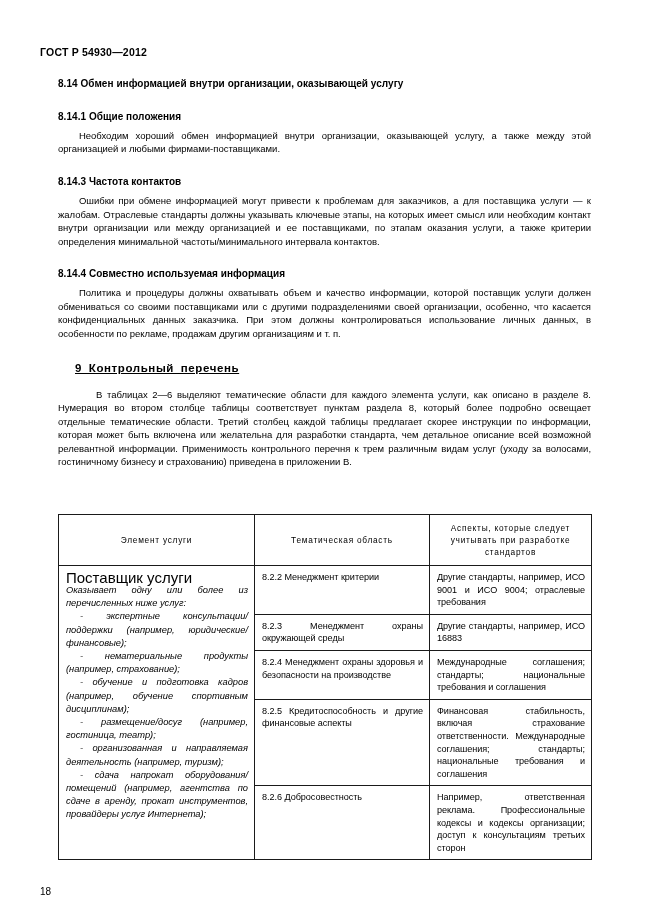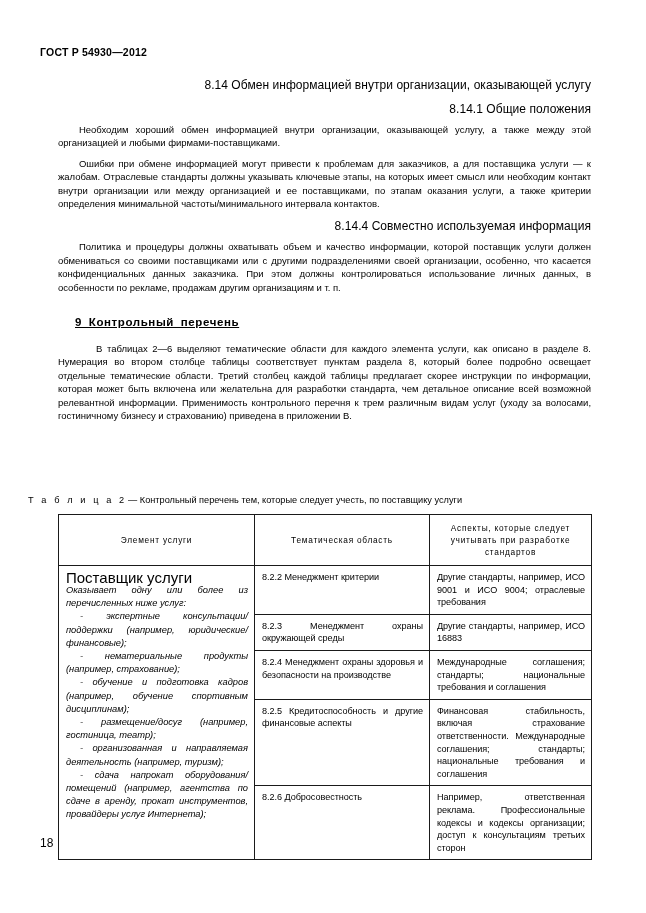--- a/index.html
+++ b/index.html
@@ -33,30 +33,29 @@
 
   
   .content {
     position: absolute;
     top: 78px;
     left: 58px;
     width: 533px;
   }
 
   h3.clause {
-    font-size: 12px;
-    font-weight: normal;
+    font-size: 10px;
+    font-weight: bold;
     margin: 0 0 6px 0;
     padding: 0;
     line-height: 1.25;
     letter-spacing: 0.05px;
-    text-align: right;
   }
   h3.clause.sub {
-    margin-top: 9px;
+    margin-top: 20px;
   }
   h2.section {
     font-size: 11.5px;
     font-weight: bold;
     margin: 0;
     padding: 0;
     letter-spacing: 0.6px;
     word-spacing: 3px;
     text-decoration: underline;
   }
@@ -141,56 +140,54 @@
     line-height: 13.2px;
     text-align: justify;
   }
   .elem-col .ital.dash {
     text-indent: 14px;
   }
 
   
   .page-number {
     position: absolute;
-    top: 836px;
+    top: 886px;
     left: 40px;
-    font-size: 12px;
+    font-size: 10px;
   }
 </style>
 </head>
 <body>
 
 <div class="page">
 
   <div class="doc-header">ГОСТ Р 54930—2012</div>
 
   <div class="content">
 
     <h3 class="clause">8.14 Обмен информацией внутри организации, оказывающей услугу</h3>
 
     <h3 class="clause sub">8.14.1 Общие положения</h3>
     <p class="body">Необходим хороший обмен информацией внутри организации, оказывающей услугу, а также между этой организацией и любыми фирмами-поставщиками.</p>
 
 
+    <h3 class="clause sub">8.14.3  Частота контактов</h3>
     <p class="body">Ошибки при обмене информацией могут привести к проблемам для заказчиков, а для поставщика услуги — к жалобам. Отраслевые стандарты должны указывать ключевые этапы, на которых имеет смысл или необходим контакт внутри организации или между организацией и ее поставщиками, по этапам оказания услуги, а также критерии определения минимальной частоты/минимального интервала контактов.</p>
 
     <h3 class="clause sub">8.14.4  Совместно используемая информация</h3>
     <p class="body">Политика и процедуры должны охватывать объем и качество информации, которой поставщик услуги должен обмениваться со своими поставщиками или с другими подразделениями своей организации, особенно, что касается конфиденциальных данных заказчика. При этом должны контролироваться использование личных данных, в особенности по рекламе, продажам другим организациям и т. п.</p>
 
     <div class="section-wrap">
       <h2 class="section">9  Контрольный перечень</h2>
     </div>
 
     <p class="body wide-indent">В таблицах 2—6 выделяют тематические области для каждого элемента услуги, как описано в разделе 8. Нумерация во втором столбце таблицы соответствует пунктам раздела 8, который более подробно освещает отдельные тематические области. Третий столбец каждой таблицы предлагает скорее инструкции по информации, которая может быть включена или желательна для разработки стандарта, чем детальное описание всей возможной релевантной информации. Применимость контрольного перечня к трем различным видам услуг (уходу за волосами, гостиничному бизнесу и страхованию) приведена в приложении В.</p>
 
   </div>
 
-  <div class="table-caption">
-    <span class="spaced">Т а б л и ц а</span><span style="margin-left:5px;">2</span><span style="margin-left:4px;">— Контрольный перечень тем, которые следует учесть, по поставщику услуги</span>
-  </div>
 
   <table class="checklist-table">
     <colgroup>
       <col class="col-1">
       <col class="col-2">
       <col class="col-3">
     </colgroup>
     <thead>
       <tr>
         <th>Элемент услуги</th>

